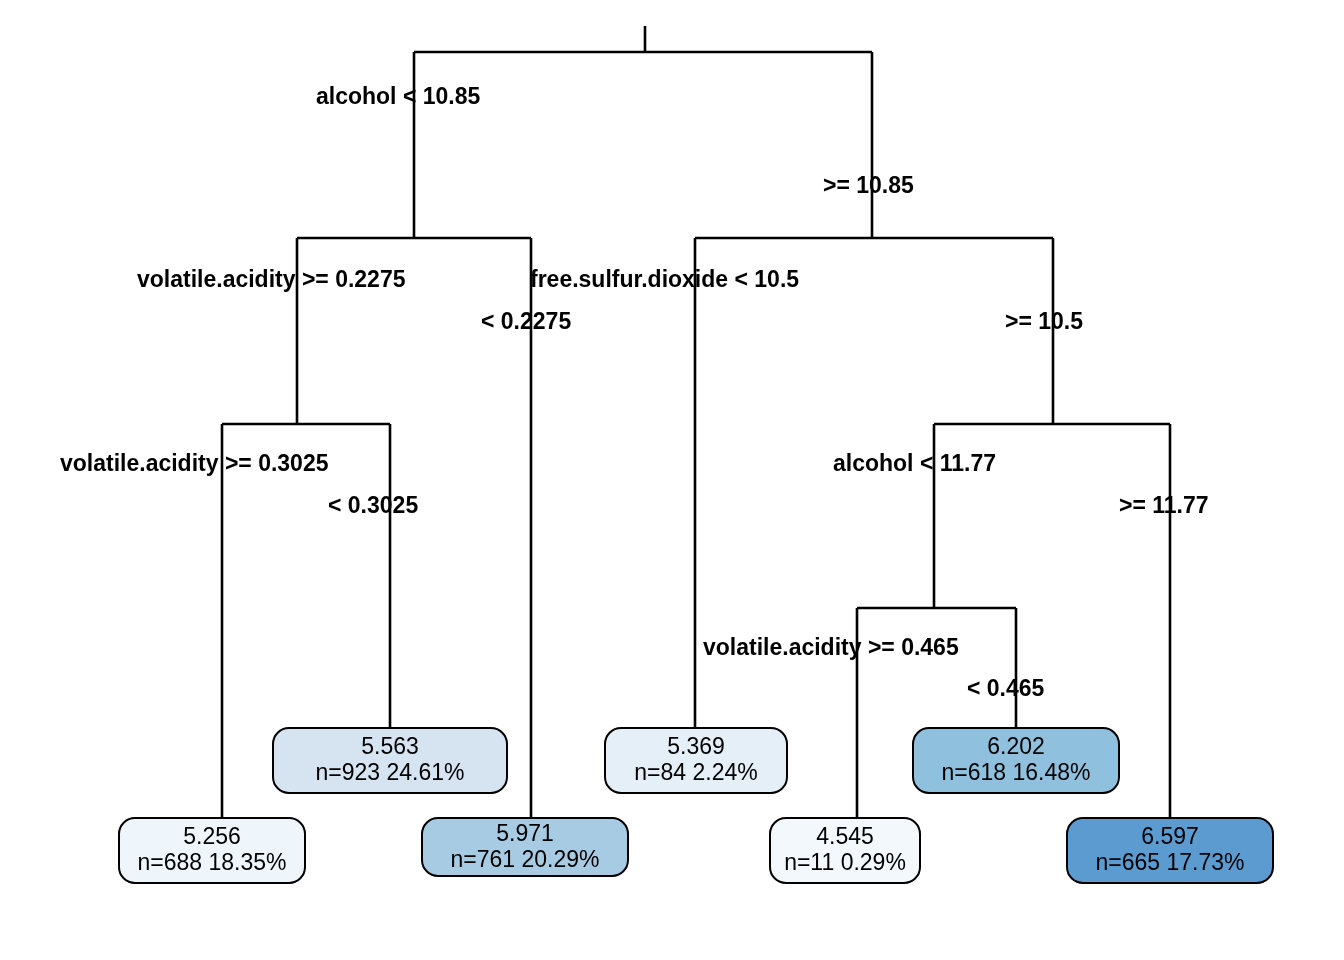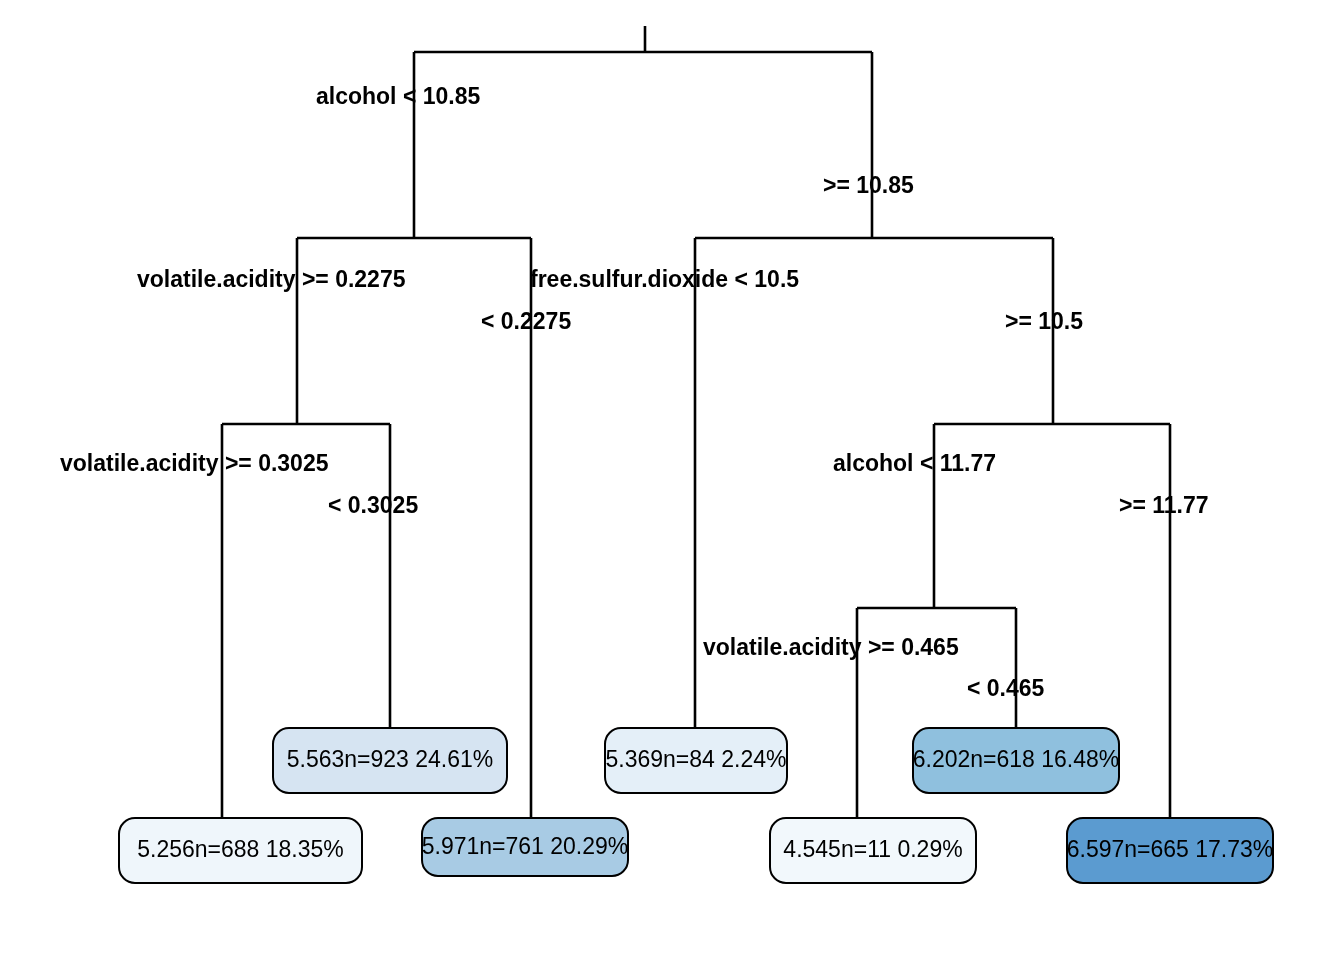--- a/index.html
+++ b/index.html
@@ -34,21 +34,21 @@
     color: #000000;
     white-space: nowrap;
     line-height: 1;
   }
   .leaf {
     position: absolute;
     box-sizing: border-box;
     border: 2px solid #000000;
     border-radius: 17px;
     display: flex;
-    flex-direction: row;
+    flex-direction: column;
     align-items: center;
     justify-content: center;
     font-family: "Liberation Sans", sans-serif;
     font-size: 23px;
     color: #000000;
     line-height: 1.12;
     padding: 2px 0 3px 0;
   }
   .leaf-value {
     display: block;
@@ -112,41 +112,41 @@
   <div class="split-label" style="left:320px; top:494px;margin-left:8px;">&lt; 0.3025</div>
 
   <div class="split-label" style="left:833px; top:452px;">alcohol &lt; 11.77</div>
 
   <div class="split-label" style="left:1119px; top:494px;">&gt;= 11.77</div>
 
   <div class="split-label" style="left:703px; top:636px;">volatile.acidity &gt;= 0.465</div>
 
   <div class="split-label" style="left:967px; top:677px;">&lt; 0.465</div>
 
-  <div class="leaf" style="left:118px; top:817px; width:245px; height:67px; background:#eff6fb;">
+  <div class="leaf" style="left:118px; top:817px; width:188px; height:67px; background:#eff6fb;">
     <span class="leaf-value">5.256</span>
     <span class="leaf-stats">n=688  18.35%</span>
   </div>
 
   <div class="leaf" style="left:272px; top:727px; width:236px; height:67px; background:#d6e4f2;">
     <span class="leaf-value">5.563</span>
     <span class="leaf-stats">n=923  24.61%</span>
   </div>
 
   <div class="leaf" style="left:421px; top:817px; width:208px; height:60px; background:#a8cbe4;">
     <span class="leaf-value">5.971</span>
     <span class="leaf-stats">n=761  20.29%</span>
   </div>
 
   <div class="leaf" style="left:604px; top:727px; width:184px; height:67px; background:#e4eff8;align-items:center;">
     <span class="leaf-value">5.369</span>
     <span class="leaf-stats">n=84  2.24%</span>
   </div>
 
-  <div class="leaf" style="left:769px; top:817px; width:208px; height:67px; background:#f2f8fc;">
+  <div class="leaf" style="left:769px; top:817px; width:152px; height:67px; background:#f2f8fc;">
     <span class="leaf-value">4.545</span>
     <span class="leaf-stats">n=11  0.29%</span>
   </div>
 
   <div class="leaf" style="left:912px; top:727px; width:208px; height:67px; background:#8fc0de;">
     <span class="leaf-value">6.202</span>
     <span class="leaf-stats">n=618  16.48%</span>
   </div>
 
   <div class="leaf" style="left:1066px; top:817px; width:208px; height:67px; background:#5b9bd0;">

